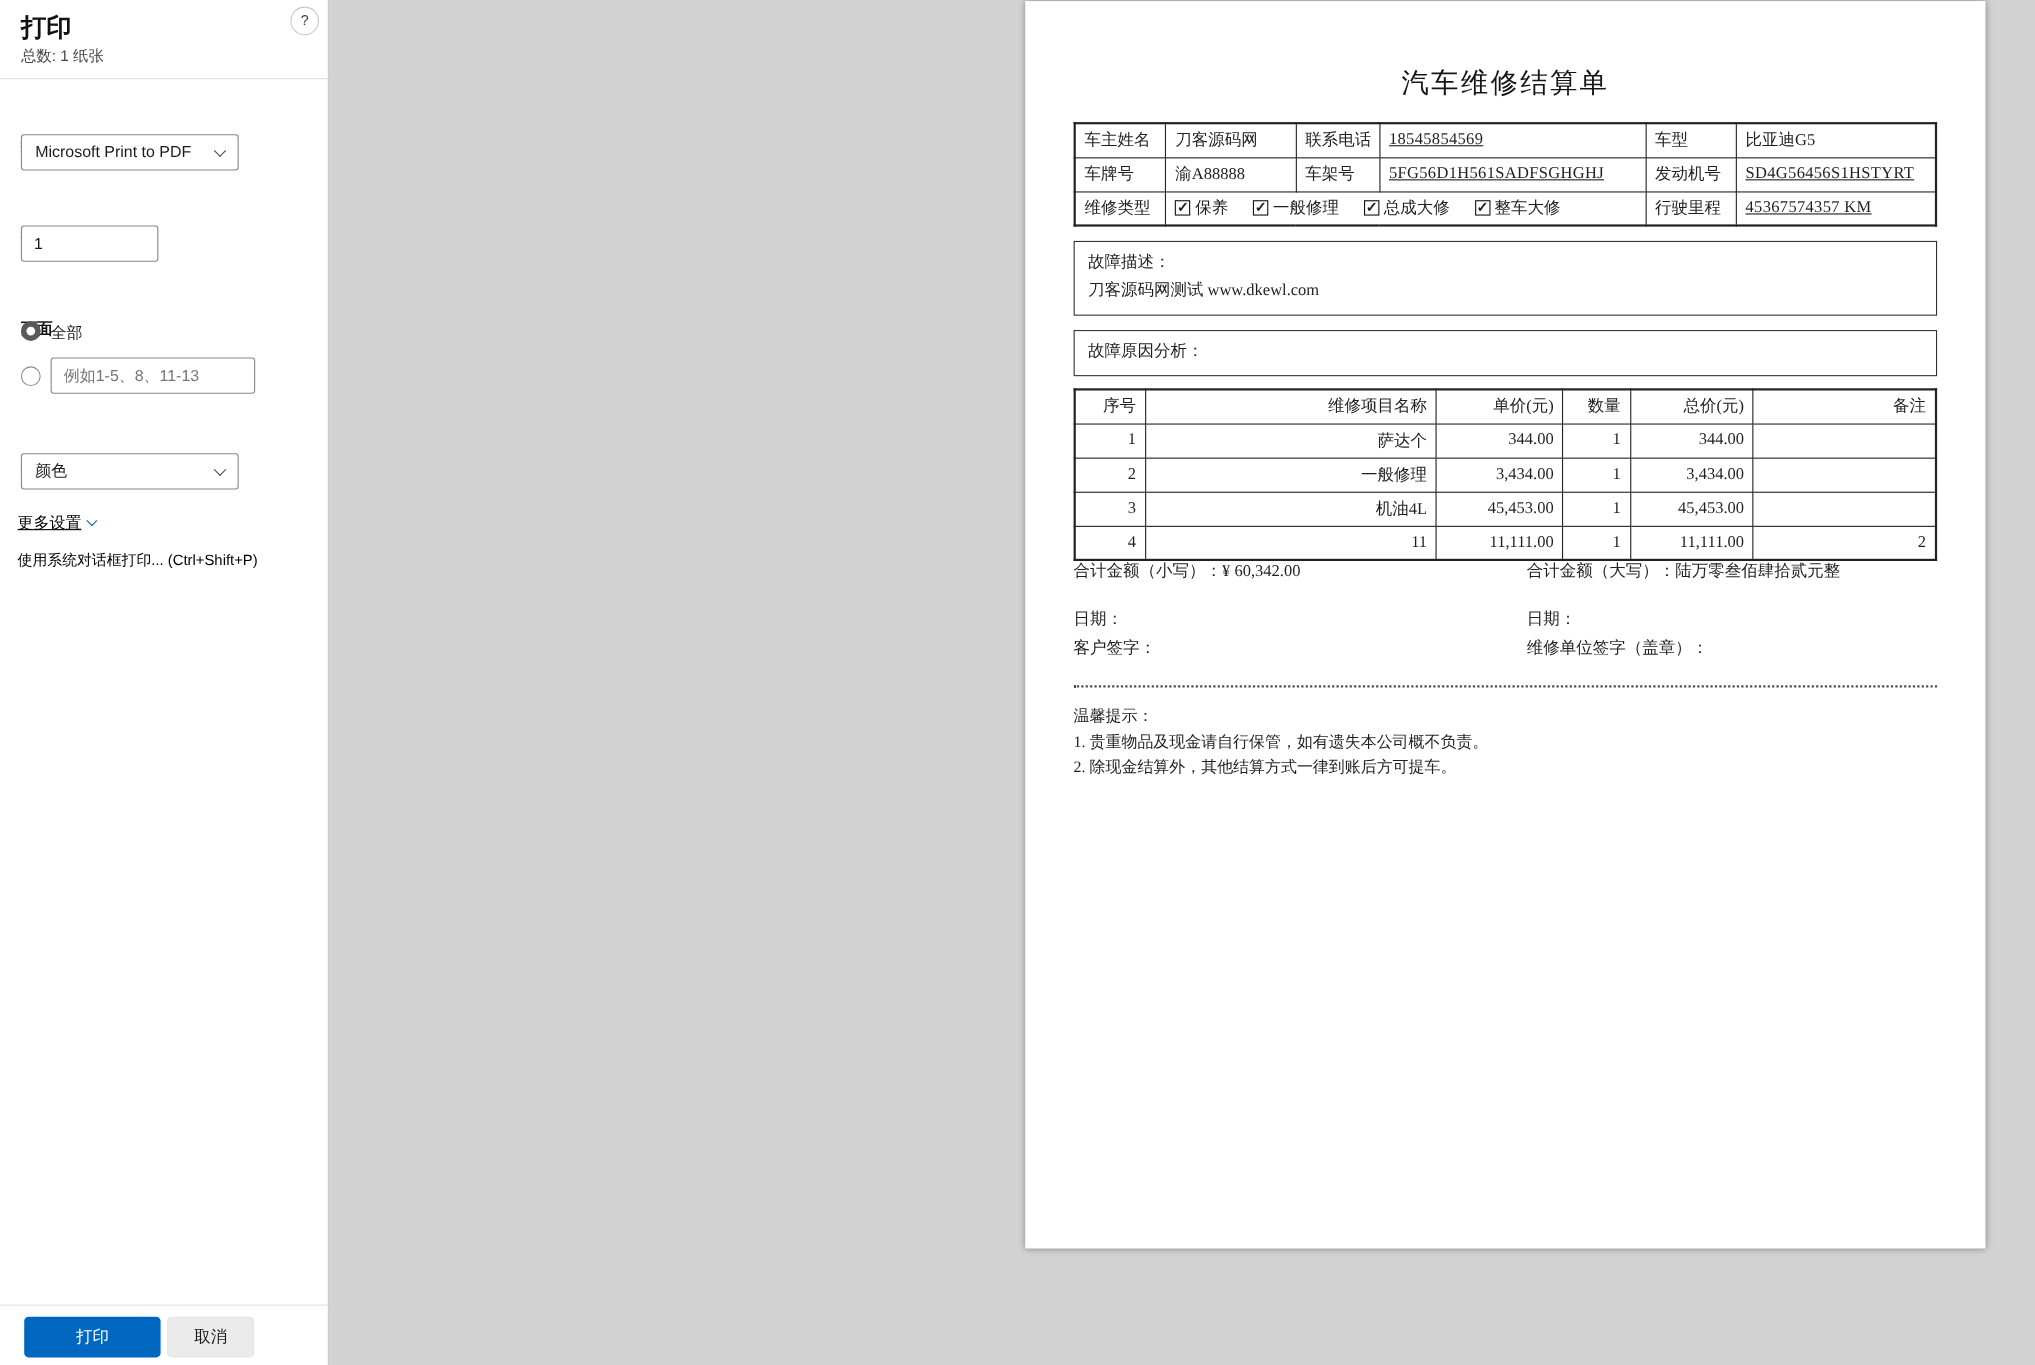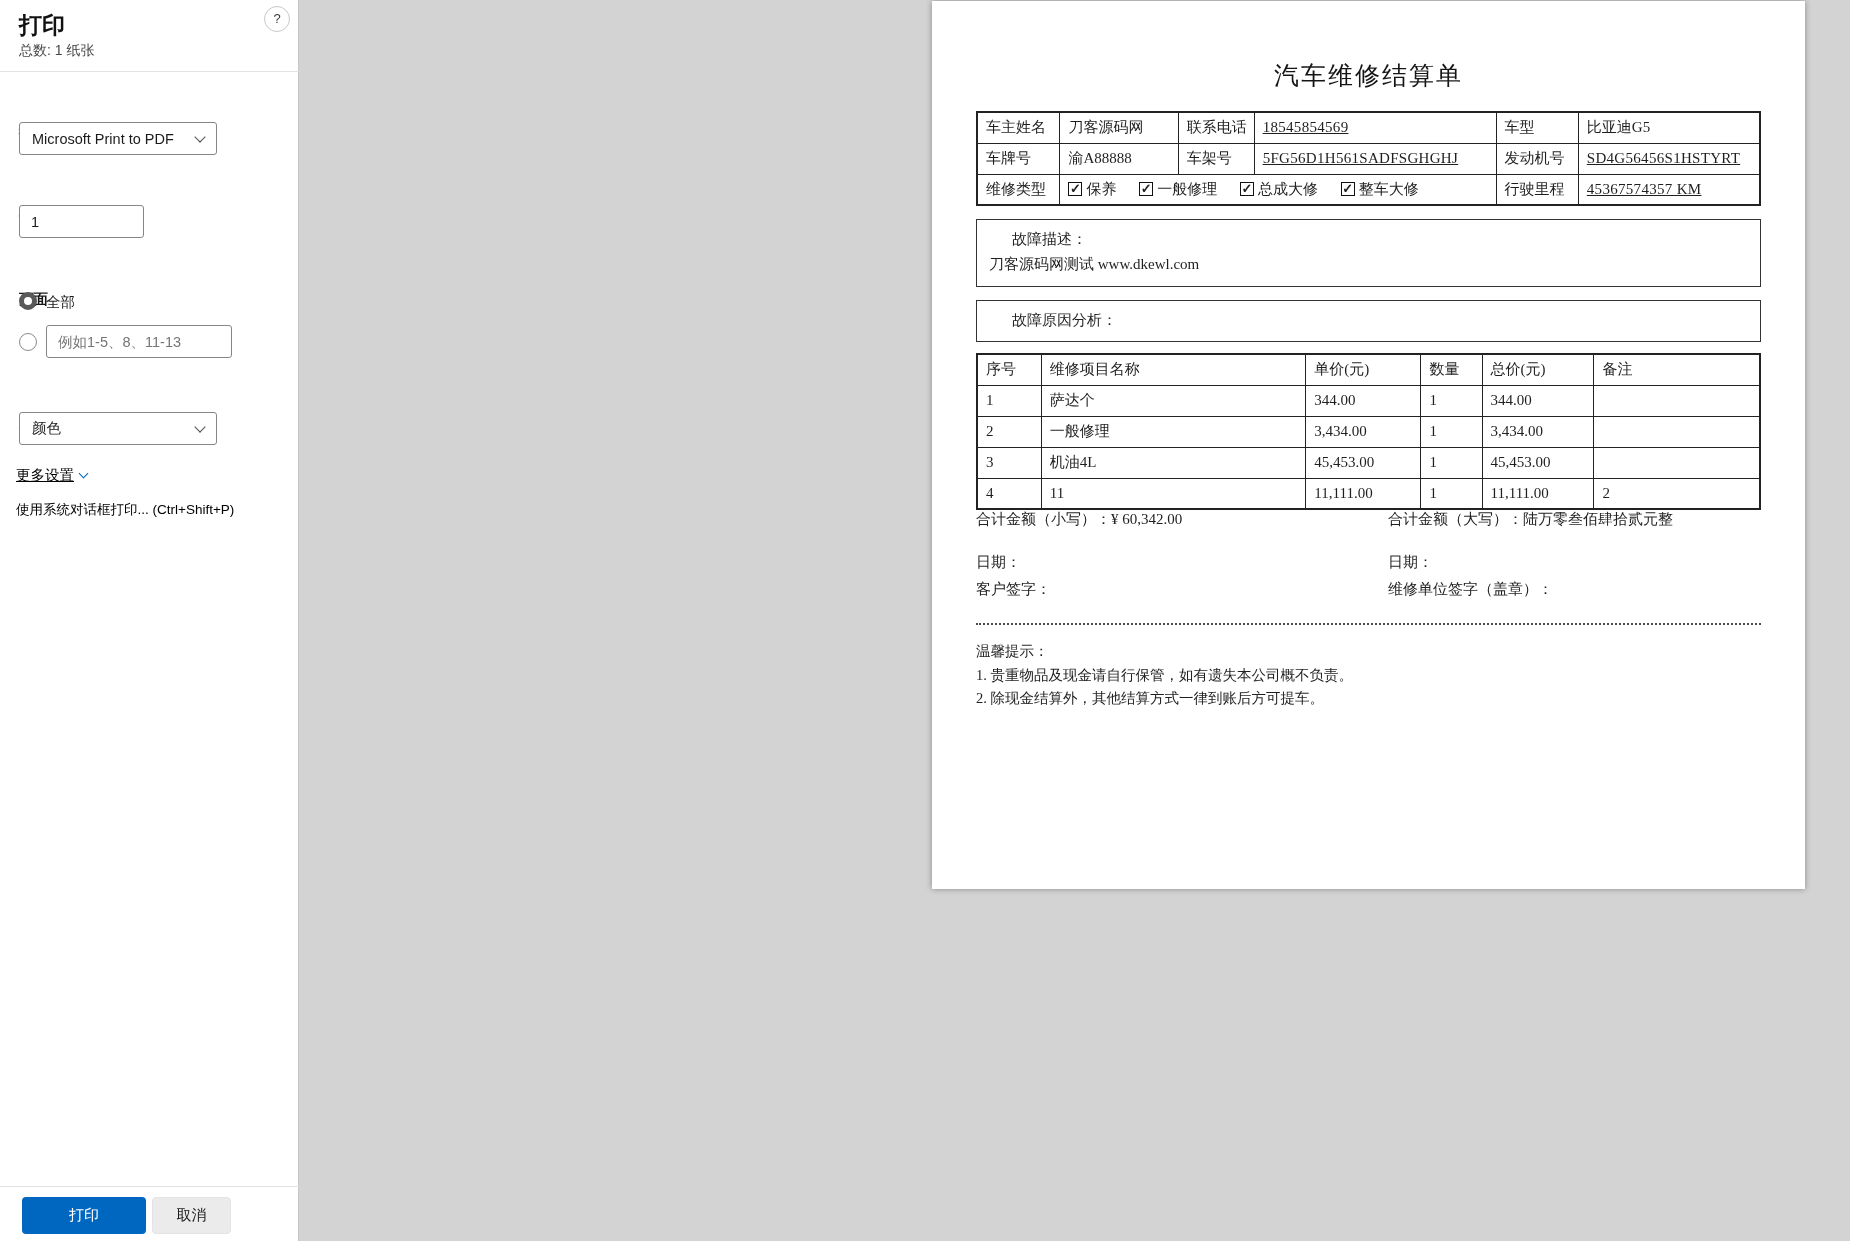--- a/index.html
+++ b/index.html
@@ -30,38 +30,38 @@
   .link.u { text-decoration:underline; }
   .link .chev { border-color:#0067c0; width:7px; height:7px; }
   .link.small { font-size:13.5px; }
 
   .btn { position:absolute; top:1197px; height:37px; border:none; border-radius:4px; font-size:15px; cursor:pointer; font-family:inherit; }
   .btn.primary { left:22px; width:124px; background:#0067c0; color:#fff; }
   .btn.secondary { left:152px; width:79px; background:#ebebeb; color:#1b1b1b; border:1px solid #e3e3e3; }
 
   
   .preview { position:absolute; left:300px; top:0; width:1550px; height:1241px; background:#d3d3d3; }
-  .page { position:absolute; left:632px; top:1px; width:873px; height:888px; background:#fff; box-shadow:0 0 6px rgba(0,0,0,.35); font-family:"Liberation Serif","DejaVu Serif",serif; color:#1f1f1f; }
+  .page { position:absolute; left:632px; top:1px; width:873px; height:1134px; background:#fff; box-shadow:0 0 6px rgba(0,0,0,.35); font-family:"Liberation Serif","DejaVu Serif",serif; color:#1f1f1f; }
   .doc { padding:58px 44px 0 44px; }
   .doc-title { text-align:center; font-size:25px; font-weight:400; letter-spacing:2px; color:#151515; margin-bottom:19px; }
 
   table.grid { width:100%; border-collapse:collapse; border:2px solid #222; table-layout:fixed; }
   table.grid td, table.grid th { border:1px solid #222; font-size:15px; font-weight:400; padding:0 8px; height:31px; white-space:nowrap; overflow:hidden; }
   table.info td { text-align:left; }
   .mono-val { letter-spacing:.3px;text-decoration:underline; }
 
   .cbgroup { display:inline-flex; align-items:center; margin-right:19px; }
   .cbx { width:14px; height:14px; border:1.5px solid #111; display:inline-flex; align-items:center; justify-content:center; margin-right:4px; }
   .cbx i { font-style:normal; font-size:13px; line-height:1; font-weight:700; margin-top:-1px; }
 
   .fbox { border:1.5px solid #333; margin-top:13px; padding:7px 12px 9px 12px; font-size:15px; line-height:26px; }
-  .fbox .fbox-title { line-height:24px;margin-left:23px; }
+  .fbox .fbox-title { line-height:24px; }
 
   table.items { margin-top:11px; }
-  table.items td, table.items th { text-align:left; }
+  table.items td, table.items th { text-align:right; }
 
   .totals { position:relative; font-size:15px; height:20px; }
   .totals .right, .sigrow .right { position:absolute; left:412px; top:0; }
   .sigrow { position:relative; font-size:15px; height:20px; }
   .row-date { margin-top:23px; }
   .row-sign { margin-top:7px; }
 
   .dashes { margin-top:23px; border-top:2px dotted #4a4a4a; }
   .notes { margin-top:15px; font-size:14.5px; line-height:23px; }
   .notes .nt { margin-bottom:1px; }

